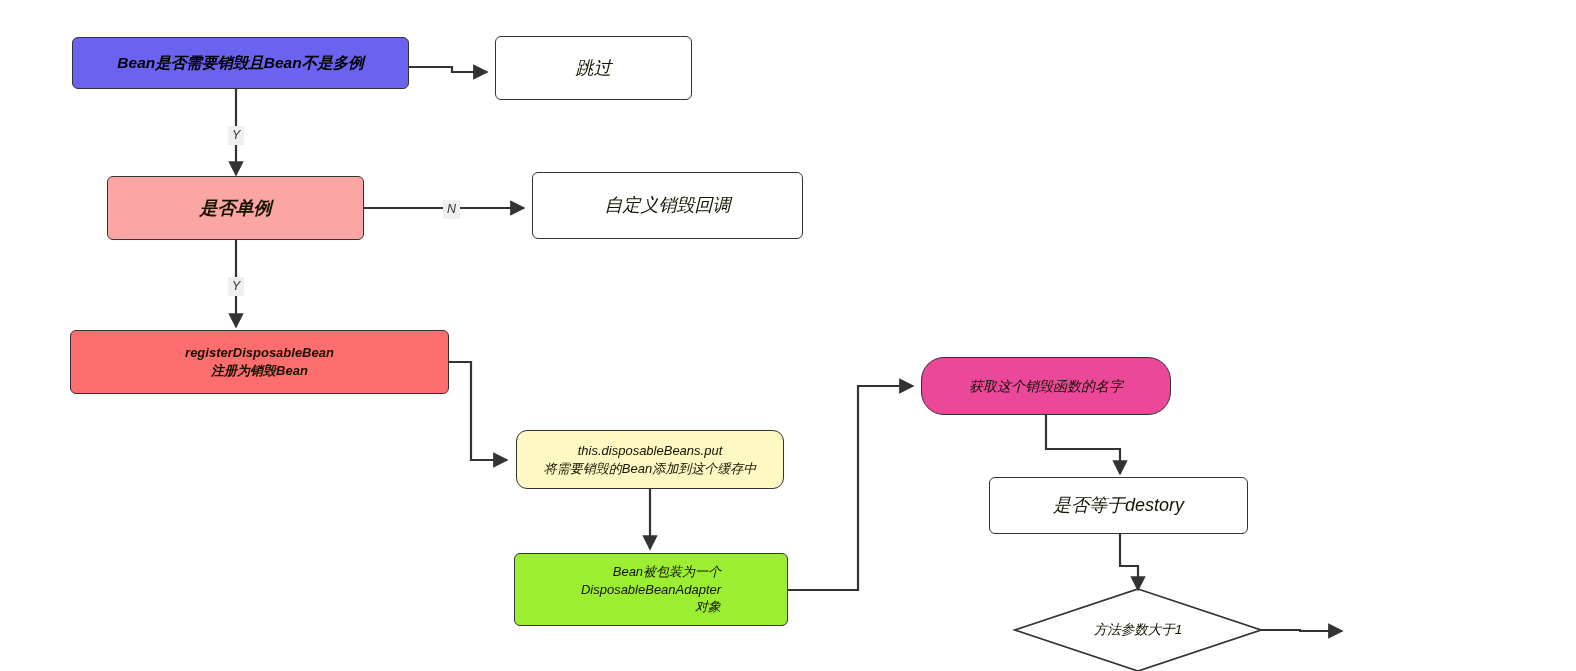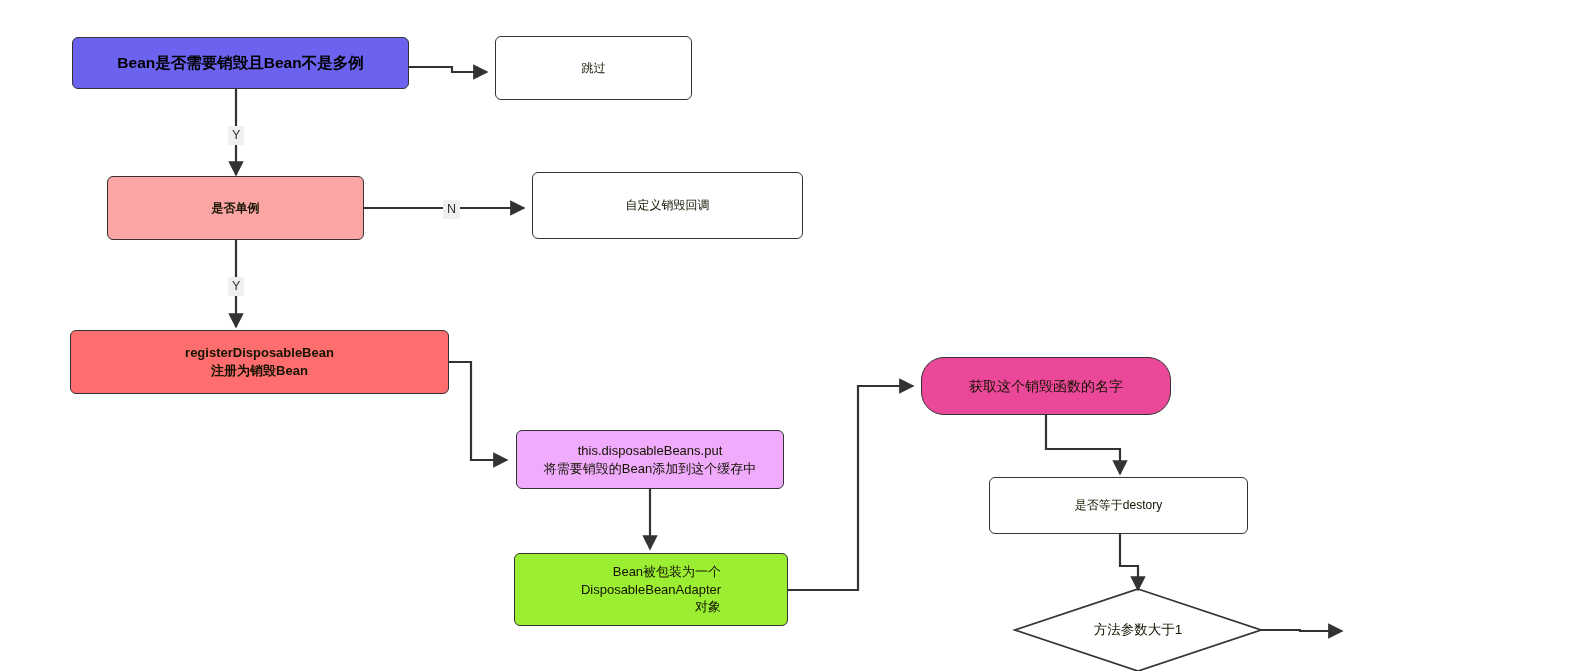--- a/index.html
+++ b/index.html
@@ -9,40 +9,41 @@
   }
   body {
     font-family: "Liberation Sans", "DejaVu Sans", sans-serif;
   }
   #canvas {
     position: relative;
     width: 1464px;
     height: 671px;
     background: #ffffff;
     overflow: hidden;
+    font-style: italic;
   }
   svg#edges {
     position: absolute;
     left: 0;
     top: 0;
     width: 1576px;
     height: 671px;
     pointer-events: none;
   }
   .node {
     position: absolute;
     box-sizing: border-box;
     border: 1.6px solid #333333;
     border-radius: 6px;
     display: flex;
     align-items: center;
     justify-content: center;
     text-align: center;
     color: #131300;
-    font-size: 12px;
+    font-size: 18px;
     line-height: 1.35;
     padding: 2px 6px;
     white-space: pre-line;
   }
   .node.plain {
     background: #ffffff;
   }
   .node.gray {
     background: #fca5a5;
     font-weight: bold;
@@ -53,22 +54,23 @@
     font-size: 15.5px;
     color: #000000;
   }
   .node.red {
     background: #FF6E6E;
     font-weight: bold;
     font-size: 13px;
     margin-left: 25px;
   }
   .node.teal {
-    background: #f0abfc;
+    background: #fef9c3;
     font-size: 13px;
+    border-radius: 11px;
   }
   .node.lime {
     background: #9BEE32;
     font-size: 13px;
   }
   .node.orange {
     background: #ec4899;
     font-size: 14px;
     border-radius: 23px;
   }

